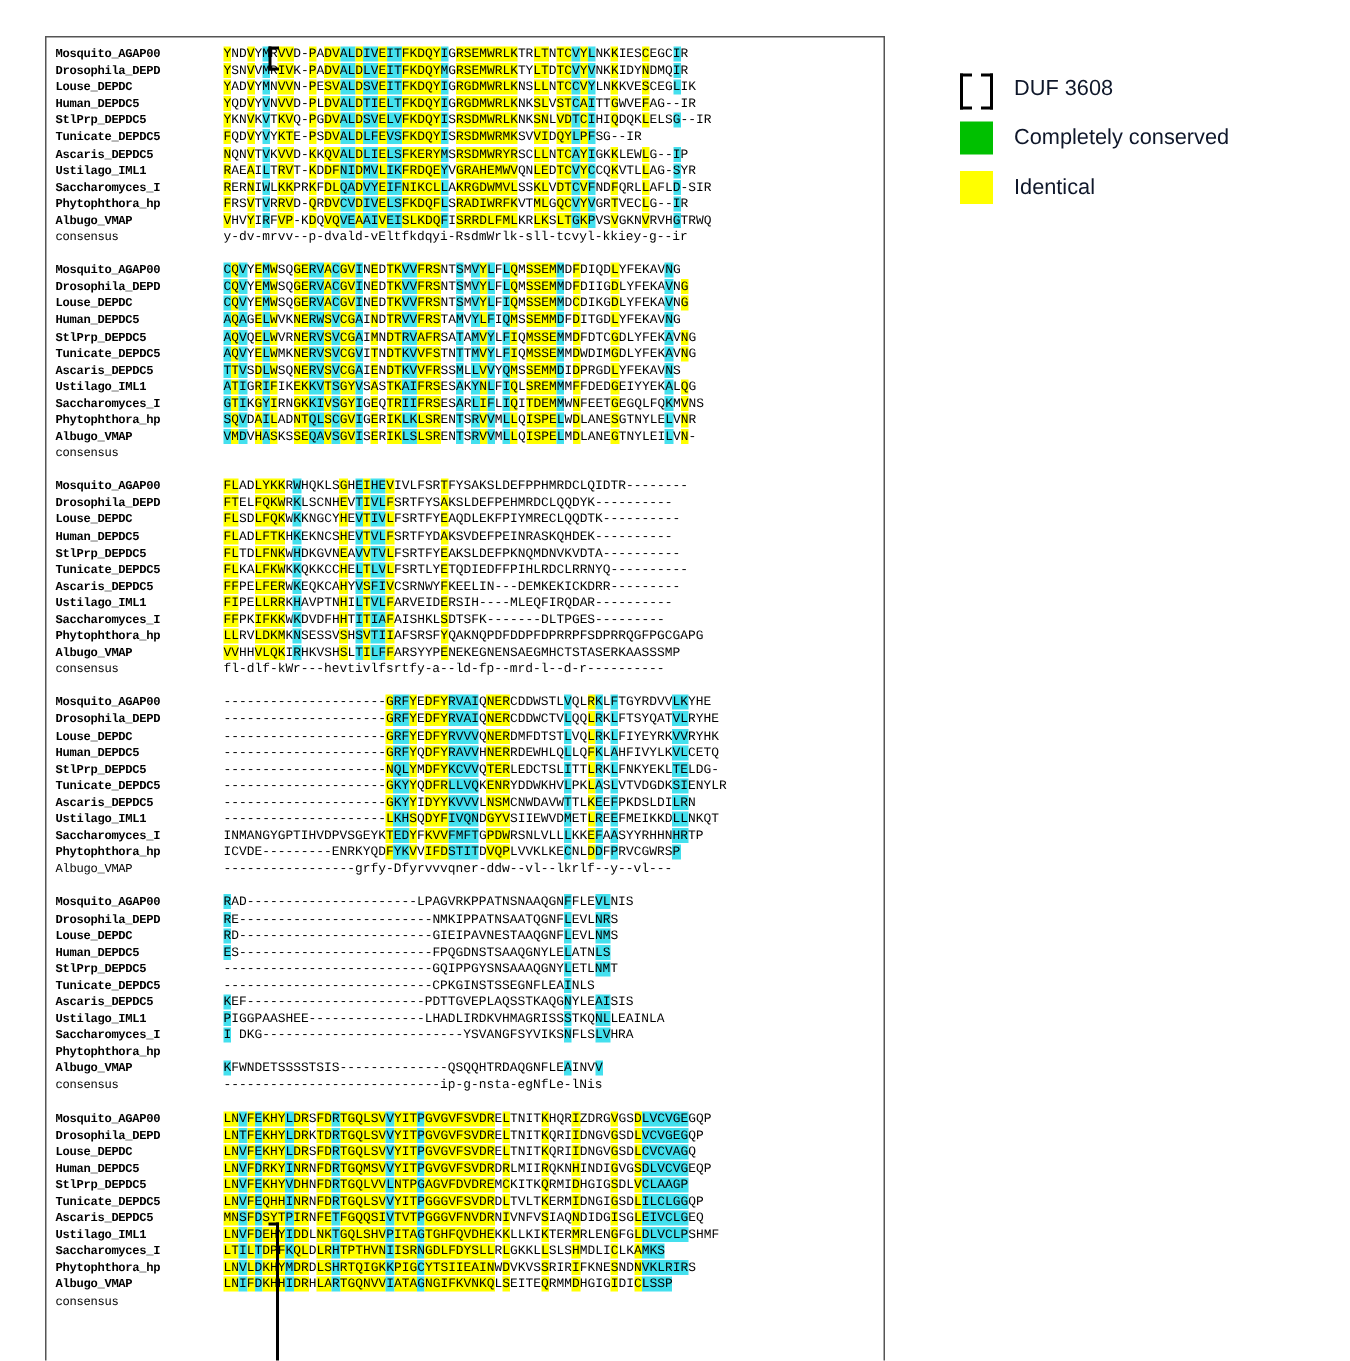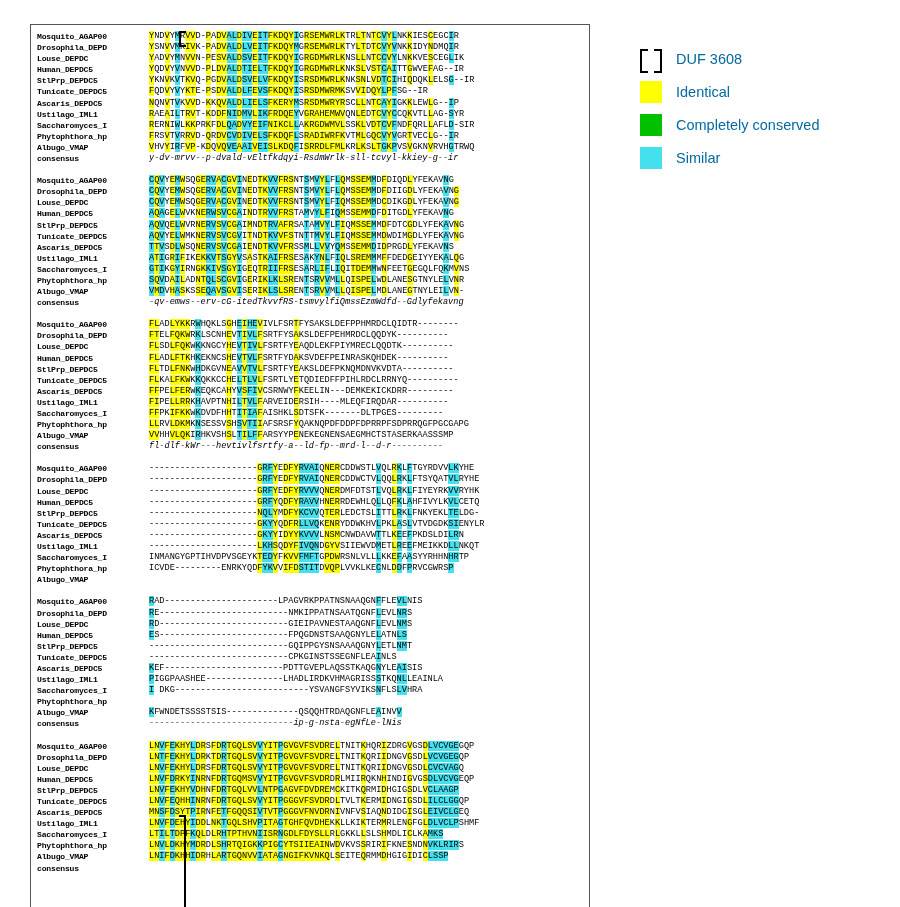--- a/index.html
+++ b/index.html
@@ -36,22 +36,22 @@
     line-height:11.1px;
   }
   .seq{
     font-family:"Liberation Mono",monospace;
     font-size:8.6px;
     letter-spacing:0px;
     color:#000;
     line-height:11.1px;
   }
   .seq span{display:inline;}
-  .consensus .label{font-weight:bold;}
-  .consensus .seq{color:#000;font-style:italic;}   
+  .consensus .label{font-weight:normal;}
+  .consensus .seq{color:#000;}   
   .y{background:#ffff00;}   
   .c{background:#44e0ee;}   
   .n{background:transparent;}
 
   
   .duf-mark{
     position:absolute;
     border-left:2px solid #000;
     border-top:2px solid #000;
     border-bottom:2px solid #000;
@@ -95,21 +95,21 @@
     height:20px;
     width:6px;
     border-top:2px solid #000;
     border-bottom:2px solid #000;
   }
   .legend-bracket:before{left:0;border-left:2px solid #000;}
   .legend-bracket:after{right:0;border-right:2px solid #000;}
   .legend-label{
     font-family:"Liberation Sans",sans-serif;
     font-size:14.5px;
-    color:#0369a1;
+    color:#0f172a;
   }
 </style>
 </head>
 <body>
 
 <div id="root">
 
   <div class="align-panel">
     <div id="blocks-container">
         <div class="block">
@@ -131,21 +131,21 @@
           <div class="row"><div class="label">Drosophila_DEPD</div><div class="seq"><span class="c">C</span><span class="y">Q</span><span class="c">V</span><span class="n">Y</span><span class="y">E</span><span class="c">M</span><span class="y">W</span><span class="n">SQ</span><span class="y">GE</span><span class="c">RV</span><span class="y">A</span><span class="c">C</span><span class="y">GV</span><span class="c">I</span><span class="n">N</span><span class="y">E</span><span class="n">D</span><span class="y">TK</span><span class="c">VV</span><span class="y">FRS</span><span class="n">NT</span><span class="c">S</span><span class="n">M</span><span class="c">V</span><span class="y">Y</span><span class="c">L</span><span class="n">F</span><span class="c">L</span><span class="y">Q</span><span class="n">M</span><span class="y">SSEM</span><span class="c">M</span><span class="n">D</span><span class="y">F</span><span class="n">DIIG</span><span class="y">D</span><span class="n">LYFEKA</span><span class="c">V</span><span class="n">N</span><span class="y">G</span></div></div>
           <div class="row"><div class="label">Louse_DEPDC</div><div class="seq"><span class="c">C</span><span class="y">Q</span><span class="c">V</span><span class="n">Y</span><span class="y">E</span><span class="c">M</span><span class="y">W</span><span class="n">SQ</span><span class="y">GE</span><span class="c">RV</span><span class="y">A</span><span class="c">C</span><span class="y">GV</span><span class="c">I</span><span class="n">N</span><span class="y">E</span><span class="n">D</span><span class="y">TK</span><span class="c">VV</span><span class="y">FRS</span><span class="n">NT</span><span class="c">S</span><span class="n">M</span><span class="c">V</span><span class="y">Y</span><span class="c">L</span><span class="n">F</span><span class="c">I</span><span class="y">Q</span><span class="n">M</span><span class="y">SSEM</span><span class="c">M</span><span class="n">D</span><span class="y">C</span><span class="n">DIKG</span><span class="y">D</span><span class="n">LYFEKA</span><span class="c">V</span><span class="n">N</span><span class="y">G</span></div></div>
           <div class="row"><div class="label">Human_DEPDC5</div><div class="seq"><span class="c">A</span><span class="y">Q</span><span class="c">A</span><span class="n">G</span><span class="y">E</span><span class="c">L</span><span class="y">W</span><span class="n">VK</span><span class="y">NE</span><span class="c">RW</span><span class="y">S</span><span class="c">V</span><span class="y">CG</span><span class="c">A</span><span class="n">I</span><span class="y">N</span><span class="n">D</span><span class="y">TR</span><span class="c">VV</span><span class="y">FRS</span><span class="n">TA</span><span class="c">M</span><span class="n">V</span><span class="c">Y</span><span class="y">L</span><span class="c">F</span><span class="n">I</span><span class="c">Q</span><span class="y">M</span><span class="n">S</span><span class="y">SEMM</span><span class="c">D</span><span class="n">F</span><span class="y">D</span><span class="n">ITGD</span><span class="y">L</span><span class="n">YFEKAV</span><span class="c">N</span><span class="n">G</span></div></div>
           <div class="row"><div class="label">StlPrp_DEPDC5</div><div class="seq"><span class="c">A</span><span class="y">Q</span><span class="c">V</span><span class="n">Q</span><span class="y">E</span><span class="c">L</span><span class="y">W</span><span class="n">VR</span><span class="y">NE</span><span class="c">RV</span><span class="y">S</span><span class="c">V</span><span class="y">CG</span><span class="c">A</span><span class="n">I</span><span class="y">M</span><span class="n">N</span><span class="y">DT</span><span class="c">RV</span><span class="y">AFR</span><span class="n">SA</span><span class="c">T</span><span class="n">A</span><span class="c">M</span><span class="y">V</span><span class="c">Y</span><span class="n">L</span><span class="c">F</span><span class="y">I</span><span class="n">Q</span><span class="y">MSSE</span><span class="c">M</span><span class="n">M</span><span class="y">D</span><span class="n">FDTC</span><span class="y">G</span><span class="n">DLYFEK</span><span class="c">A</span><span class="n">V</span><span class="y">N</span><span class="n">G</span></div></div>
           <div class="row"><div class="label">Tunicate_DEPDC5</div><div class="seq"><span class="c">A</span><span class="y">Q</span><span class="c">V</span><span class="n">Y</span><span class="y">E</span><span class="c">L</span><span class="y">W</span><span class="n">MK</span><span class="y">NE</span><span class="c">RV</span><span class="y">S</span><span class="c">V</span><span class="y">CG</span><span class="c">V</span><span class="n">I</span><span class="y">T</span><span class="n">N</span><span class="y">DT</span><span class="c">KV</span><span class="y">VFS</span><span class="n">TN</span><span class="c">T</span><span class="n">T</span><span class="c">M</span><span class="y">V</span><span class="c">Y</span><span class="n">L</span><span class="c">F</span><span class="y">I</span><span class="n">Q</span><span class="y">MSSE</span><span class="c">M</span><span class="n">M</span><span class="y">D</span><span class="n">WDIM</span><span class="y">G</span><span class="n">DLYFEK</span><span class="c">A</span><span class="n">V</span><span class="y">N</span><span class="n">G</span></div></div>
           <div class="row"><div class="label">Ascaris_DEPDC5</div><div class="seq"><span class="c">T</span><span class="y">T</span><span class="c">V</span><span class="n">S</span><span class="y">D</span><span class="c">L</span><span class="y">W</span><span class="n">SQ</span><span class="y">NE</span><span class="c">RV</span><span class="y">S</span><span class="c">V</span><span class="y">CG</span><span class="c">A</span><span class="n">I</span><span class="y">E</span><span class="n">N</span><span class="y">DT</span><span class="c">KV</span><span class="y">VFR</span><span class="n">SS</span><span class="c">M</span><span class="n">L</span><span class="c">L</span><span class="y">V</span><span class="c">V</span><span class="n">Y</span><span class="c">Q</span><span class="y">M</span><span class="n">S</span><span class="y">SEMM</span><span class="c">D</span><span class="n">I</span><span class="y">D</span><span class="n">PRGD</span><span class="y">L</span><span class="n">YFEKAV</span><span class="c">N</span><span class="n">S</span></div></div>
           <div class="row"><div class="label">Ustilago_IML1</div><div class="seq"><span class="c">A</span><span class="y">T</span><span class="c">I</span><span class="n">G</span><span class="y">R</span><span class="c">I</span><span class="y">F</span><span class="n">IK</span><span class="y">EK</span><span class="c">KV</span><span class="y">T</span><span class="c">S</span><span class="y">GY</span><span class="c">V</span><span class="n">S</span><span class="y">A</span><span class="n">S</span><span class="y">TK</span><span class="c">AI</span><span class="y">FRS</span><span class="n">ES</span><span class="c">A</span><span class="n">K</span><span class="c">Y</span><span class="y">N</span><span class="c">L</span><span class="n">F</span><span class="c">I</span><span class="y">Q</span><span class="n">L</span><span class="y">SREM</span><span class="c">M</span><span class="n">M</span><span class="y">F</span><span class="n">FDED</span><span class="y">G</span><span class="n">EIYYEK</span><span class="c">A</span><span class="n">L</span><span class="y">Q</span><span class="n">G</span></div></div>
           <div class="row"><div class="label">Saccharomyces_I</div><div class="seq"><span class="c">G</span><span class="y">T</span><span class="c">I</span><span class="n">K</span><span class="y">G</span><span class="c">Y</span><span class="y">I</span><span class="n">RN</span><span class="y">GK</span><span class="c">KI</span><span class="y">V</span><span class="c">S</span><span class="y">GY</span><span class="c">I</span><span class="n">G</span><span class="y">E</span><span class="n">Q</span><span class="y">TR</span><span class="c">II</span><span class="y">FRS</span><span class="n">ES</span><span class="c">A</span><span class="n">R</span><span class="c">L</span><span class="y">I</span><span class="c">F</span><span class="n">L</span><span class="c">I</span><span class="y">Q</span><span class="n">I</span><span class="y">TDEM</span><span class="c">M</span><span class="n">W</span><span class="y">N</span><span class="n">FEET</span><span class="y">G</span><span class="n">EGQLFQ</span><span class="c">K</span><span class="n">M</span><span class="y">V</span><span class="n">NS</span></div></div>
           <div class="row"><div class="label">Phytophthora_hp</div><div class="seq"><span class="c">S</span><span class="y">Q</span><span class="c">V</span><span class="n">D</span><span class="y">A</span><span class="c">I</span><span class="y">L</span><span class="n">AD</span><span class="y">NT</span><span class="c">QL</span><span class="y">S</span><span class="c">C</span><span class="y">GV</span><span class="c">I</span><span class="n">G</span><span class="y">E</span><span class="n">R</span><span class="y">IK</span><span class="c">LK</span><span class="y">LSR</span><span class="n">EN</span><span class="c">T</span><span class="n">S</span><span class="c">R</span><span class="y">V</span><span class="c">V</span><span class="n">M</span><span class="c">L</span><span class="y">L</span><span class="n">Q</span><span class="y">ISPE</span><span class="c">L</span><span class="n">W</span><span class="y">D</span><span class="n">LANE</span><span class="y">S</span><span class="n">GTNYLE</span><span class="c">L</span><span class="n">V</span><span class="y">N</span><span class="n">R</span></div></div>
           <div class="row"><div class="label">Albugo_VMAP</div><div class="seq"><span class="c">V</span><span class="y">M</span><span class="c">D</span><span class="n">V</span><span class="y">H</span><span class="c">A</span><span class="y">S</span><span class="n">KS</span><span class="y">SE</span><span class="c">QA</span><span class="y">V</span><span class="c">S</span><span class="y">GV</span><span class="c">I</span><span class="n">S</span><span class="y">E</span><span class="n">R</span><span class="y">IK</span><span class="c">LS</span><span class="y">LSR</span><span class="n">EN</span><span class="c">T</span><span class="n">S</span><span class="c">R</span><span class="y">V</span><span class="c">V</span><span class="n">M</span><span class="c">L</span><span class="y">L</span><span class="n">Q</span><span class="y">ISPE</span><span class="c">L</span><span class="n">M</span><span class="y">D</span><span class="n">LANE</span><span class="y">G</span><span class="n">TNYLEI</span><span class="c">L</span><span class="n">V</span><span class="y">N</span><span class="n">-</span></div></div>
-          <div class="row consensus"><div class="label">consensus</div><div class="seq">-qv-emws--erv-cG-itedTkvvfRS-tsmvylfiQmssEzmWdfd--Gdlyfekavng</div></div>
+          <div class="row consensus"><div class="label">consensus</div></div>
         </div>
         <div class="block">
           <div class="row"><div class="label">Mosquito_AGAP00</div><div class="seq"><span class="y">FL</span><span class="n">AD</span><span class="y">LYKK</span><span class="n">R</span><span class="c">W</span><span class="n">HQKLS</span><span class="y">G</span><span class="n">H</span><span class="c">E</span><span class="y">I</span><span class="c">HE</span><span class="y">V</span><span class="n">IVLFSR</span><span class="y">T</span><span class="n">FYSAKSLDEFPPHMRDCLQIDTR--------</span></div></div>
           <div class="row"><div class="label">Drosophila_DEPD</div><div class="seq"><span class="y">FT</span><span class="n">EL</span><span class="y">FQKW</span><span class="n">R</span><span class="c">K</span><span class="n">LSCNH</span><span class="y">E</span><span class="n">V</span><span class="c">T</span><span class="y">I</span><span class="c">VL</span><span class="y">F</span><span class="n">SRTFYS</span><span class="y">A</span><span class="n">KSLDEFPEHMRDCLQQDYK----------</span></div></div>
           <div class="row"><div class="label">Louse_DEPDC</div><div class="seq"><span class="y">FL</span><span class="n">SD</span><span class="y">LFQK</span><span class="n">W</span><span class="c">K</span><span class="n">KNGCY</span><span class="y">H</span><span class="n">E</span><span class="c">V</span><span class="y">T</span><span class="c">IV</span><span class="y">L</span><span class="n">FSRTFY</span><span class="y">E</span><span class="n">AQDLEKFPIYMRECLQQDTK----------</span></div></div>
           <div class="row"><div class="label">Human_DEPDC5</div><div class="seq"><span class="y">FL</span><span class="n">AD</span><span class="y">LFTK</span><span class="n">H</span><span class="c">K</span><span class="n">EKNCS</span><span class="y">H</span><span class="n">E</span><span class="c">V</span><span class="y">T</span><span class="c">VL</span><span class="y">F</span><span class="n">SRTFYD</span><span class="y">A</span><span class="n">KSVDEFPEINRASKQHDEK----------</span></div></div>
           <div class="row"><div class="label">StlPrp_DEPDC5</div><div class="seq"><span class="y">FL</span><span class="n">TD</span><span class="y">LFNK</span><span class="n">W</span><span class="c">H</span><span class="n">DKGVN</span><span class="y">E</span><span class="n">A</span><span class="c">V</span><span class="y">V</span><span class="c">TV</span><span class="y">L</span><span class="n">FSRTFY</span><span class="y">E</span><span class="n">AKSLDEFPKNQMDNVKVDTA----------</span></div></div>
           <div class="row"><div class="label">Tunicate_DEPDC5</div><div class="seq"><span class="y">FL</span><span class="n">KA</span><span class="y">LFKW</span><span class="n">K</span><span class="c">K</span><span class="n">QKKCC</span><span class="y">H</span><span class="n">E</span><span class="c">L</span><span class="y">T</span><span class="c">LV</span><span class="y">L</span><span class="n">FSRTLY</span><span class="y">E</span><span class="n">TQDIEDFFPIHLRDCLRRNYQ----------</span></div></div>
           <div class="row"><div class="label">Ascaris_DEPDC5</div><div class="seq"><span class="y">FF</span><span class="n">PE</span><span class="y">LFER</span><span class="n">W</span><span class="c">K</span><span class="n">EQKCA</span><span class="y">H</span><span class="n">Y</span><span class="c">V</span><span class="y">S</span><span class="c">FI</span><span class="y">V</span><span class="n">CSRNWY</span><span class="y">F</span><span class="n">KEELIN---DEMKEKICKDRR---------</span></div></div>
           <div class="row"><div class="label">Ustilago_IML1</div><div class="seq"><span class="y">FI</span><span class="n">PE</span><span class="y">LLRR</span><span class="n">K</span><span class="c">H</span><span class="n">AVPTN</span><span class="y">H</span><span class="n">I</span><span class="c">L</span><span class="y">T</span><span class="c">VL</span><span class="y">F</span><span class="n">ARVEID</span><span class="y">E</span><span class="n">RSIH----MLEQFIRQDAR----------</span></div></div>
@@ -158,21 +158,21 @@
           <div class="row"><div class="label">Mosquito_AGAP00</div><div class="seq"><span class="n">---------------------</span><span class="y">G</span><span class="c">RF</span><span class="y">Y</span><span class="n">E</span><span class="y">DFY</span><span class="c">RVAI</span><span class="n">Q</span><span class="y">NER</span><span class="n">CDDWSTL</span><span class="c">V</span><span class="n">QL</span><span class="y">R</span><span class="c">K</span><span class="n">L</span><span class="c">F</span><span class="n">TGYRDVV</span><span class="c">LK</span><span class="n">YHE</span></div></div>
           <div class="row"><div class="label">Drosophila_DEPD</div><div class="seq"><span class="n">---------------------</span><span class="y">G</span><span class="c">RF</span><span class="y">Y</span><span class="n">E</span><span class="y">DFY</span><span class="c">RVAI</span><span class="n">Q</span><span class="y">NER</span><span class="n">CDDWCTV</span><span class="c">L</span><span class="n">QQ</span><span class="y">L</span><span class="c">R</span><span class="n">K</span><span class="c">L</span><span class="n">FTSYQAT</span><span class="c">VL</span><span class="n">RYHE</span></div></div>
           <div class="row"><div class="label">Louse_DEPDC</div><div class="seq"><span class="n">---------------------</span><span class="y">G</span><span class="c">RF</span><span class="y">Y</span><span class="n">E</span><span class="y">DFY</span><span class="c">RVVV</span><span class="n">Q</span><span class="y">NER</span><span class="n">DMFDTST</span><span class="c">L</span><span class="n">VQ</span><span class="y">L</span><span class="c">R</span><span class="n">K</span><span class="c">L</span><span class="n">FIYEYRK</span><span class="c">VV</span><span class="n">RYHK</span></div></div>
           <div class="row"><div class="label">Human_DEPDC5</div><div class="seq"><span class="n">---------------------</span><span class="y">G</span><span class="c">RF</span><span class="y">Y</span><span class="n">Q</span><span class="y">DFY</span><span class="c">RAVV</span><span class="n">H</span><span class="y">NER</span><span class="n">RDEWHLQ</span><span class="c">L</span><span class="n">LQ</span><span class="y">F</span><span class="c">K</span><span class="n">L</span><span class="c">A</span><span class="n">HFIVYLK</span><span class="c">VL</span><span class="n">CETQ</span></div></div>
           <div class="row"><div class="label">StlPrp_DEPDC5</div><div class="seq"><span class="n">---------------------</span><span class="y">N</span><span class="c">QL</span><span class="y">Y</span><span class="n">M</span><span class="y">DFY</span><span class="c">KCVV</span><span class="n">Q</span><span class="y">TER</span><span class="n">LEDCTSL</span><span class="c">I</span><span class="n">TT</span><span class="y">L</span><span class="c">R</span><span class="n">K</span><span class="c">L</span><span class="n">FNKYEKL</span><span class="c">TE</span><span class="n">LDG-</span></div></div>
           <div class="row"><div class="label">Tunicate_DEPDC5</div><div class="seq"><span class="n">---------------------</span><span class="y">G</span><span class="c">KY</span><span class="y">Y</span><span class="n">Q</span><span class="y">DFR</span><span class="c">LLVQ</span><span class="n">K</span><span class="y">ENR</span><span class="n">YDDWKHV</span><span class="c">L</span><span class="n">PK</span><span class="y">L</span><span class="c">A</span><span class="n">S</span><span class="c">L</span><span class="n">VTVDGDK</span><span class="c">SI</span><span class="n">ENYLR</span></div></div>
           <div class="row"><div class="label">Ascaris_DEPDC5</div><div class="seq"><span class="n">---------------------</span><span class="y">G</span><span class="c">KY</span><span class="y">Y</span><span class="n">I</span><span class="y">DYY</span><span class="c">KVVV</span><span class="n">L</span><span class="y">NSM</span><span class="n">CNWDAVW</span><span class="c">T</span><span class="n">TL</span><span class="y">K</span><span class="c">E</span><span class="n">E</span><span class="c">F</span><span class="n">PKDSLDI</span><span class="c">LR</span><span class="n">N</span></div></div>
           <div class="row"><div class="label">Ustilago_IML1</div><div class="seq"><span class="n">---------------------</span><span class="y">L</span><span class="c">KH</span><span class="y">S</span><span class="n">Q</span><span class="y">DYF</span><span class="c">IVQN</span><span class="n">D</span><span class="y">GYV</span><span class="n">SIIEWVD</span><span class="c">M</span><span class="n">ET</span><span class="y">L</span><span class="c">R</span><span class="n">E</span><span class="c">E</span><span class="n">FMEIKKD</span><span class="c">LL</span><span class="n">NKQT</span></div></div>
           <div class="row"><div class="label">Saccharomyces_I</div><div class="seq"><span class="n">INMANGYGPTIHVDPVSGEYK</span><span class="y">T</span><span class="c">ED</span><span class="y">Y</span><span class="n">F</span><span class="y">KVV</span><span class="c">FMFT</span><span class="n">G</span><span class="y">PDW</span><span class="n">RSNLVLL</span><span class="c">L</span><span class="n">KK</span><span class="y">E</span><span class="c">F</span><span class="n">A</span><span class="c">A</span><span class="n">SYYRHHN</span><span class="c">HR</span><span class="n">TP</span></div></div>
           <div class="row"><div class="label">Phytophthora_hp</div><div class="seq"><span class="n">ICVDE---------ENRKYQD</span><span class="y">F</span><span class="c">YK</span><span class="y">V</span><span class="n">V</span><span class="y">IFD</span><span class="c">STIT</span><span class="n">D</span><span class="y">VQP</span><span class="n">LVVKLKE</span><span class="c">C</span><span class="n">NL</span><span class="y">D</span><span class="c">D</span><span class="n">F</span><span class="c">P</span><span class="n">RVCGWRS</span><span class="c">P</span></div></div>
-          <div class="row consensus"><div class="label">Albugo_VMAP</div></div>
+          <div class="row consensus"><div class="label">Albugo_VMAP</div><div class="seq">-----------------grfy-Dfyrvvvqner-ddw--vl--lkrlf--y--vl---</div></div>
         </div>
         <div class="block">
           <div class="row"><div class="label">Mosquito_AGAP00</div><div class="seq"><span class="c">R</span><span class="n">AD----------------------LPAGVRKPPATNSNAAQGN</span><span class="c">F</span><span class="n">FLE</span><span class="c">VL</span><span class="n">NIS</span></div></div>
           <div class="row"><div class="label">Drosophila_DEPD</div><div class="seq"><span class="c">R</span><span class="n">E-------------------------NMKIPPATNSAATQGNF</span><span class="c">L</span><span class="n">EVL</span><span class="c">NR</span><span class="n">S</span></div></div>
           <div class="row"><div class="label">Louse_DEPDC</div><div class="seq"><span class="c">R</span><span class="n">D-------------------------GIEIPAVNESTAAQGNF</span><span class="c">L</span><span class="n">EVL</span><span class="c">NM</span><span class="n">S</span></div></div>
           <div class="row"><div class="label">Human_DEPDC5</div><div class="seq"><span class="c">E</span><span class="n">S-------------------------FPQGDNSTSAAQGNYLE</span><span class="c">L</span><span class="n">ATN</span><span class="c">LS</span></div></div>
           <div class="row"><div class="label">StlPrp_DEPDC5</div><div class="seq"><span class="n">---------------------------GQIPPGYSNSAAAQGNY</span><span class="c">L</span><span class="n">ETL</span><span class="c">NM</span><span class="n">T</span></div></div>
           <div class="row"><div class="label">Tunicate_DEPDC5</div><div class="seq"><span class="n">---------------------------CPKGINSTSSEGNFLEA</span><span class="c">I</span><span class="n">NLS</span></div></div>
           <div class="row"><div class="label">Ascaris_DEPDC5</div><div class="seq"><span class="c">K</span><span class="n">EF-----------------------PDTTGVEPLAQSSTKAQG</span><span class="c">N</span><span class="n">YLE</span><span class="c">AI</span><span class="n">SIS</span></div></div>
           <div class="row"><div class="label">Ustilago_IML1</div><div class="seq"><span class="c">P</span><span class="n">IGGPAASHEE---------------LHADLIRDKVHMAGRISS</span><span class="c">S</span><span class="n">TKQ</span><span class="c">NL</span><span class="n">LEAINLA</span></div></div>
@@ -199,26 +199,22 @@
   <div class="duf-mark" style="left: 148px; top: 6px; height: 12px;"></div>
       <div class="duf-mark right" style="left: 148px; top: 790px; height: 105px;"></div>
     </div>
 
   <div class="legend">
     <div class="legend-row">
       <div class="legend-bracket"></div>
       <div class="legend-label">DUF 3608</div>
     </div>
     <div class="legend-row">
+      <div class="legend-swatch" style="background:#00c000"></div>
+      <div class="legend-label">Completely conserved</div>
+    </div>
+    <div class="legend-row">
       <div class="legend-swatch" style="background:#ffff00"></div>
       <div class="legend-label">Identical</div>
     </div>
-    <div class="legend-row">
-      <div class="legend-swatch" style="background:#00c000"></div>
-      <div class="legend-label">Completely conserved</div>
-    </div>
-    <div class="legend-row">
-      <div class="legend-swatch" style="background:#44e0ee"></div>
-      <div class="legend-label">Similar</div>
-    </div>
   </div>
 
 </div>
 
 </body></html>

